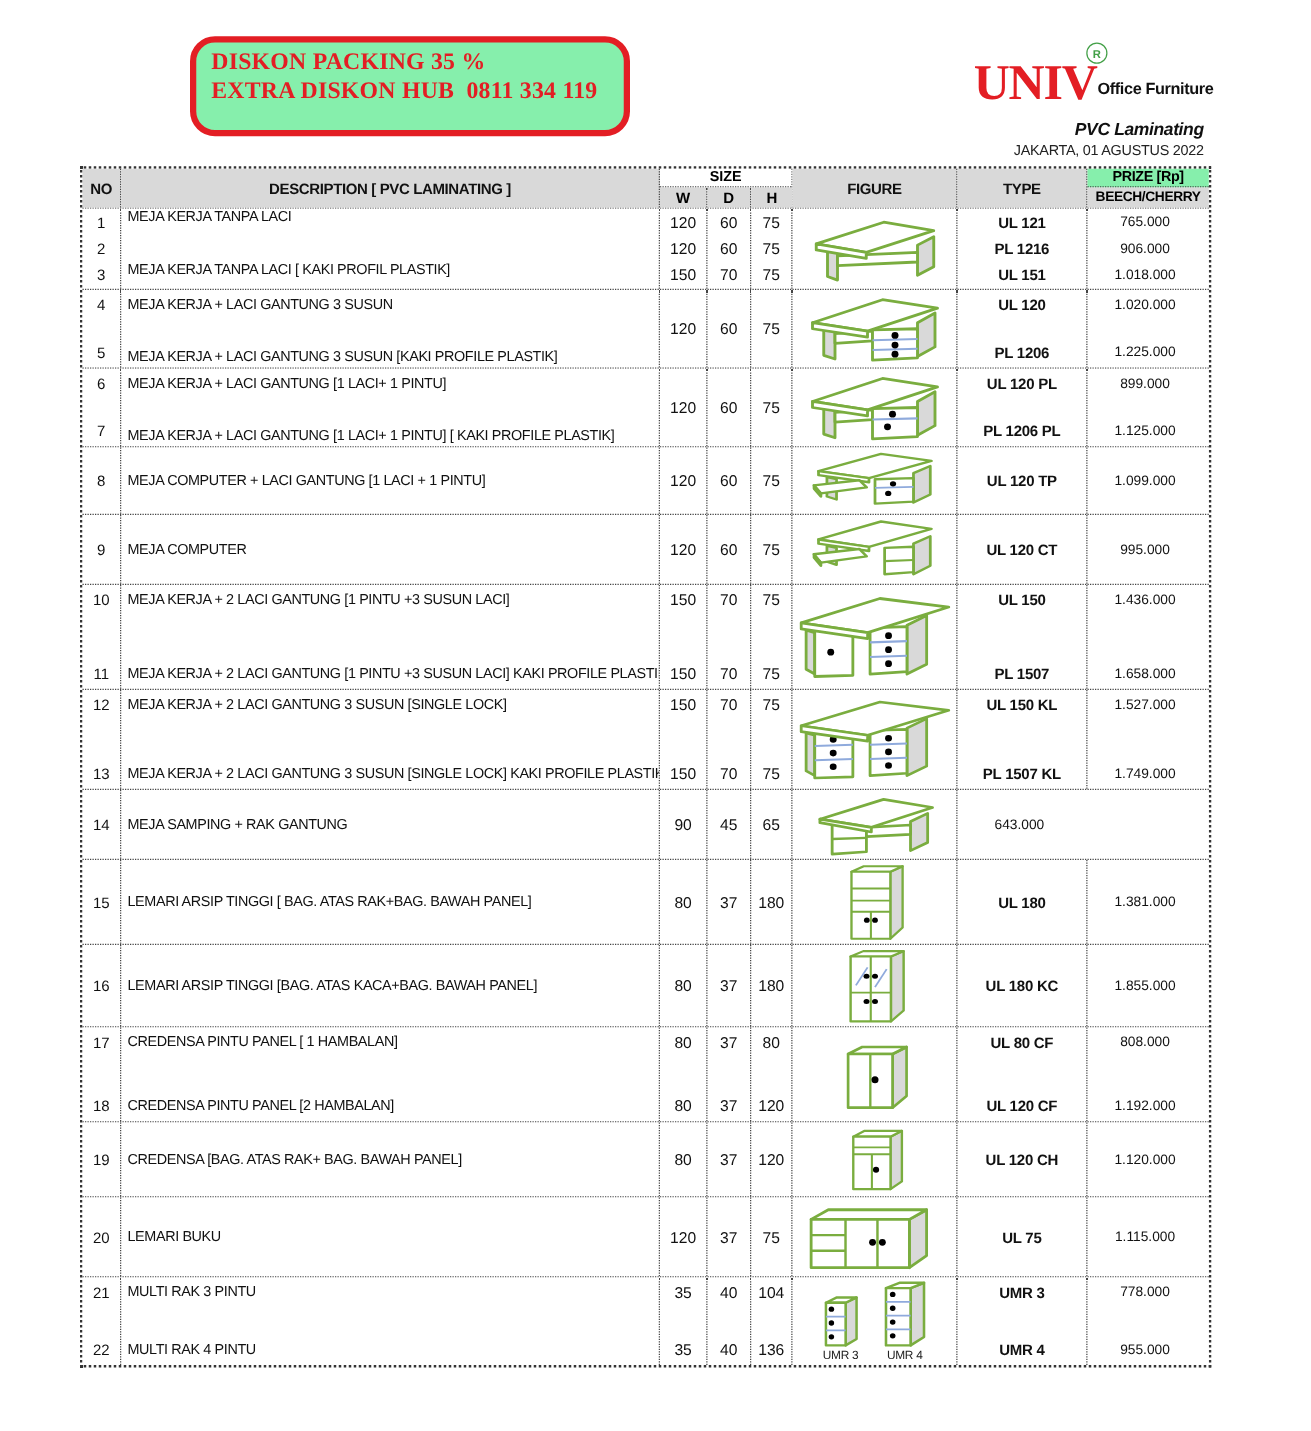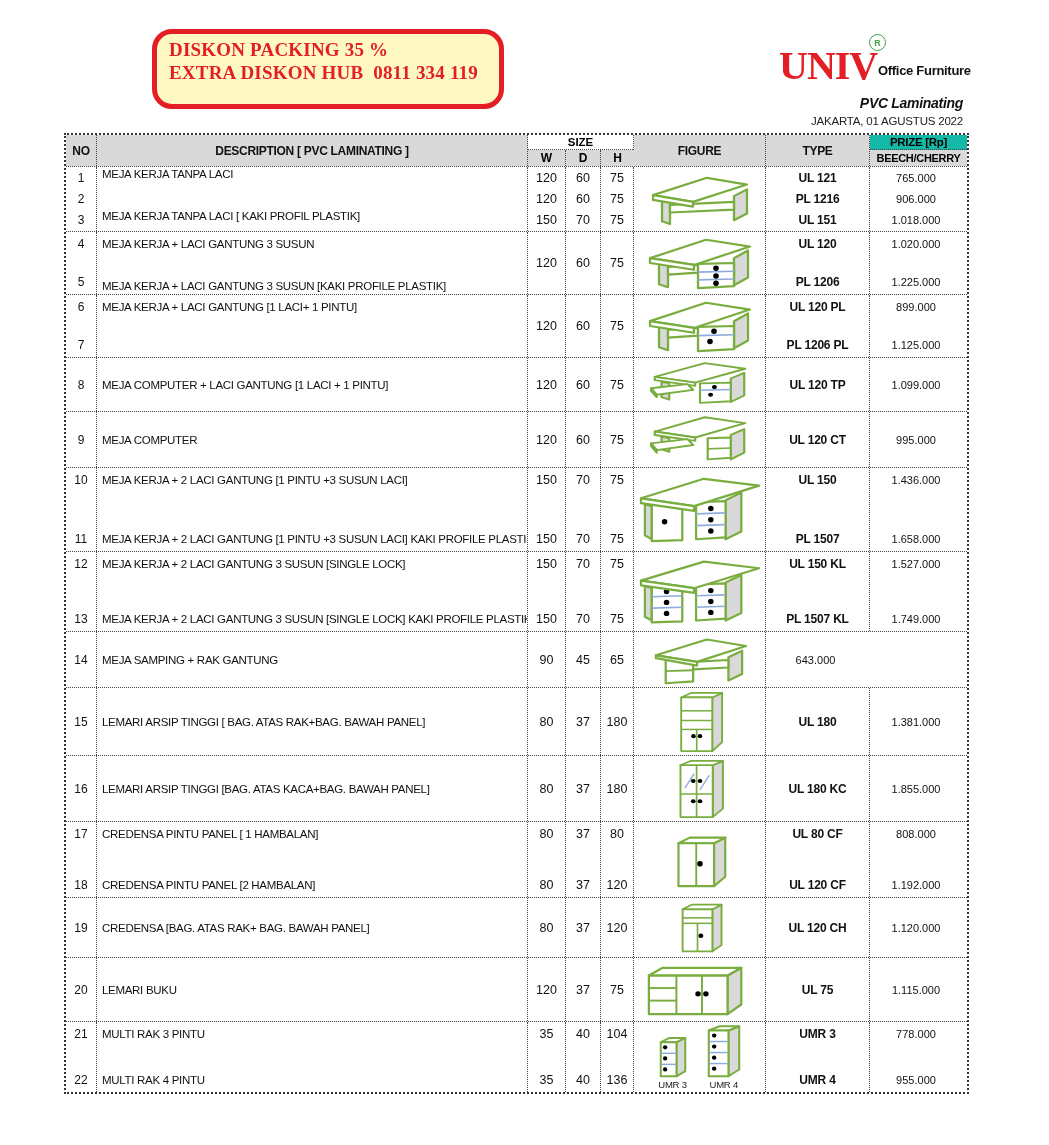--- a/index.html
+++ b/index.html
@@ -1,20 +1,20 @@
 <!DOCTYPE html>
 <html><head>
 <meta charset="utf-8">
 <style>
   * { box-sizing: border-box; margin: 0; padding: 0; }
   html,body { width:1049px; height:1145px; background:#fff; font-family:"Liberation Sans", sans-serif; position:relative; overflow:hidden; }
 
   
   .promo-box { position:absolute; left:152px; top:29px; width:352px; height:80px;
-    border:5px solid #e31e24; border-radius:20px; padding:4px 0 0 12px; background:#fef9c3; }
+    border:5px solid #e31e24; border-radius:20px; padding:4px 0 0 12px; background:#86efac; }
   .promo-line { font-family:"Liberation Serif", serif; font-weight:bold; color:#e31e24;
     font-size:19px; line-height:23px; white-space:pre; letter-spacing:0.2px; }
 
   
   .brand-name { position:absolute; left:779px; top:42px; font-family:"Liberation Serif", serif;
     font-weight:bold; color:#e31e24; font-size:40px; letter-spacing:-1px; }
   .reg-mark { position:absolute; left:869px; top:34px; width:17px; height:17px; border:1.6px solid #43a047;
     border-radius:50%; color:#43a047; font-size:9px; font-weight:bold; display:flex; align-items:center; justify-content:center; }
   .brand-tagline { position:absolute; left:878px; top:63px; font-weight:bold; font-size:13px; color:#111; letter-spacing:-0.3px; }
   .brand-category { position:absolute; right:86px; top:95px; font-weight:bold; font-style:italic; font-size:14px; color:#111; letter-spacing:-0.3px; }
@@ -26,21 +26,21 @@
 
   .thead { height:32px; border-bottom:1px dotted #444; }
   .th { background:#d9d9d9; display:flex; align-items:center; justify-content:center;
     font-weight:bold; font-size:12px; letter-spacing:-0.3px; border-right:1px dotted #444; color:#111; }
   .size-group { grid-column:3/6; display:flex; flex-direction:column; border-right:1px dotted #444; }
   .size-top { height:15px; background:#fff; border-bottom:1px dotted #444; display:flex; align-items:center; justify-content:center; font-weight:bold; font-size:11.5px; }
   .size-sub { flex:1; display:grid; grid-template-columns:38px 35px 33px; }
   .size-sub .sub { background:#d9d9d9; display:flex; align-items:center; justify-content:center; font-weight:bold; font-size:12px; border-right:1px dotted #444; }
   .size-sub .sub:last-child { border-right:none; }
   .prize-group { display:flex; flex-direction:column; }
-  .prize-top { height:15px; background:#14b8a6; border-bottom:1px dotted #444; display:flex; align-items:center; justify-content:center; font-weight:bold; font-size:11.5px; letter-spacing:-0.3px; }
+  .prize-top { height:15px; background:#86efac; border-bottom:1px dotted #444; display:flex; align-items:center; justify-content:center; font-weight:bold; font-size:11.5px; letter-spacing:-0.3px; }
   .prize-bottom { flex:1; background:#d9d9d9; display:flex; align-items:center; justify-content:center; font-weight:bold; font-size:11px; letter-spacing:-0.3px; }
 
   .block { border-bottom:1px dotted #444; background:#fff; }
   .block:last-child { border-bottom:none; }
   .cell { border-right:1px dotted #444; display:flex; flex-direction:column; overflow:hidden; font-size:12px; color:#111; }
   .cell:last-child { border-right:none; }
   .cell span { line-height:14px; white-space:pre; }
 
   .lay-single .cell { justify-content:center; }
   .lay-even .cell { justify-content:space-around; }
@@ -188,20 +188,21 @@
           <span>1.225.000</span>
         </div>
       </div>
       <div class="block grid8 lay-split" style="height: 63px;">
         <div class="cell no-cell">
           <span>6</span>
           <span>7</span>
         </div>
         <div class="cell desc-cell">
           <span>MEJA KERJA + LACI GANTUNG [1 LACI+ 1 PINTU]</span>
+          <span>MEJA KERJA + LACI GANTUNG [1 LACI+ 1 PINTU] [ KAKI PROFILE PLASTIK]</span>
         </div>
         <div class="cell size-col center-one">
           <span>120</span>
         </div>
         <div class="cell size-col center-one">
           <span>60</span>
         </div>
         <div class="cell size-col center-one">
           <span>75</span>
         </div>

